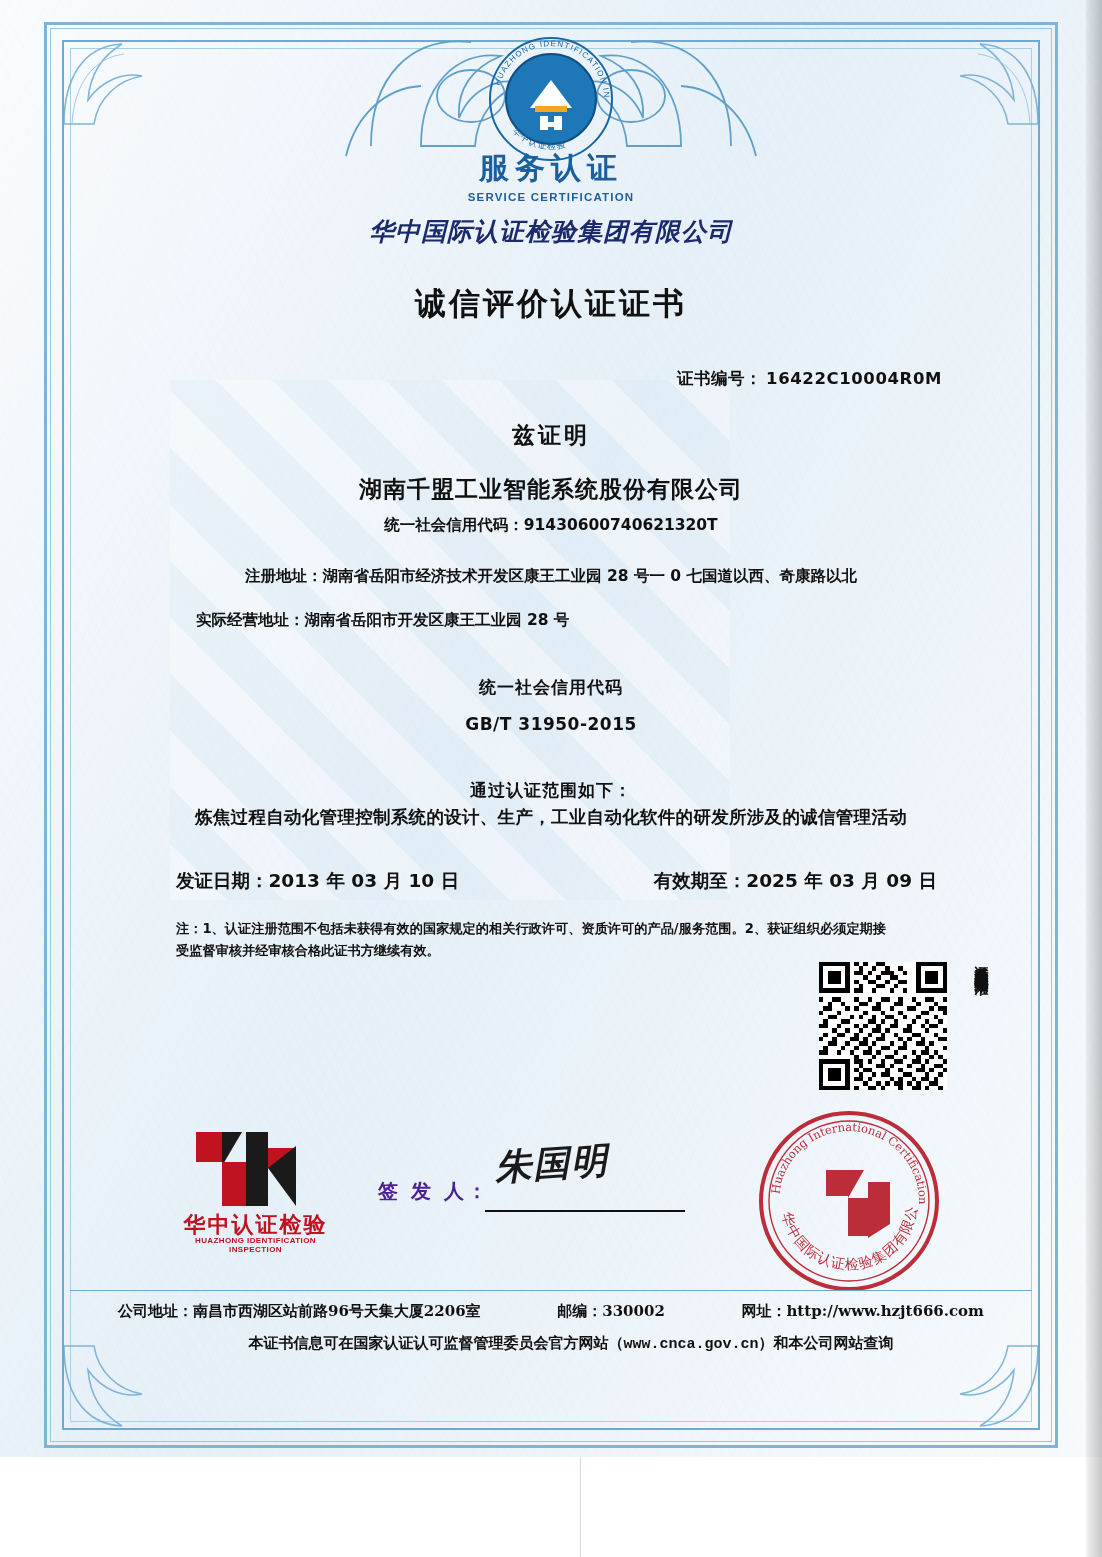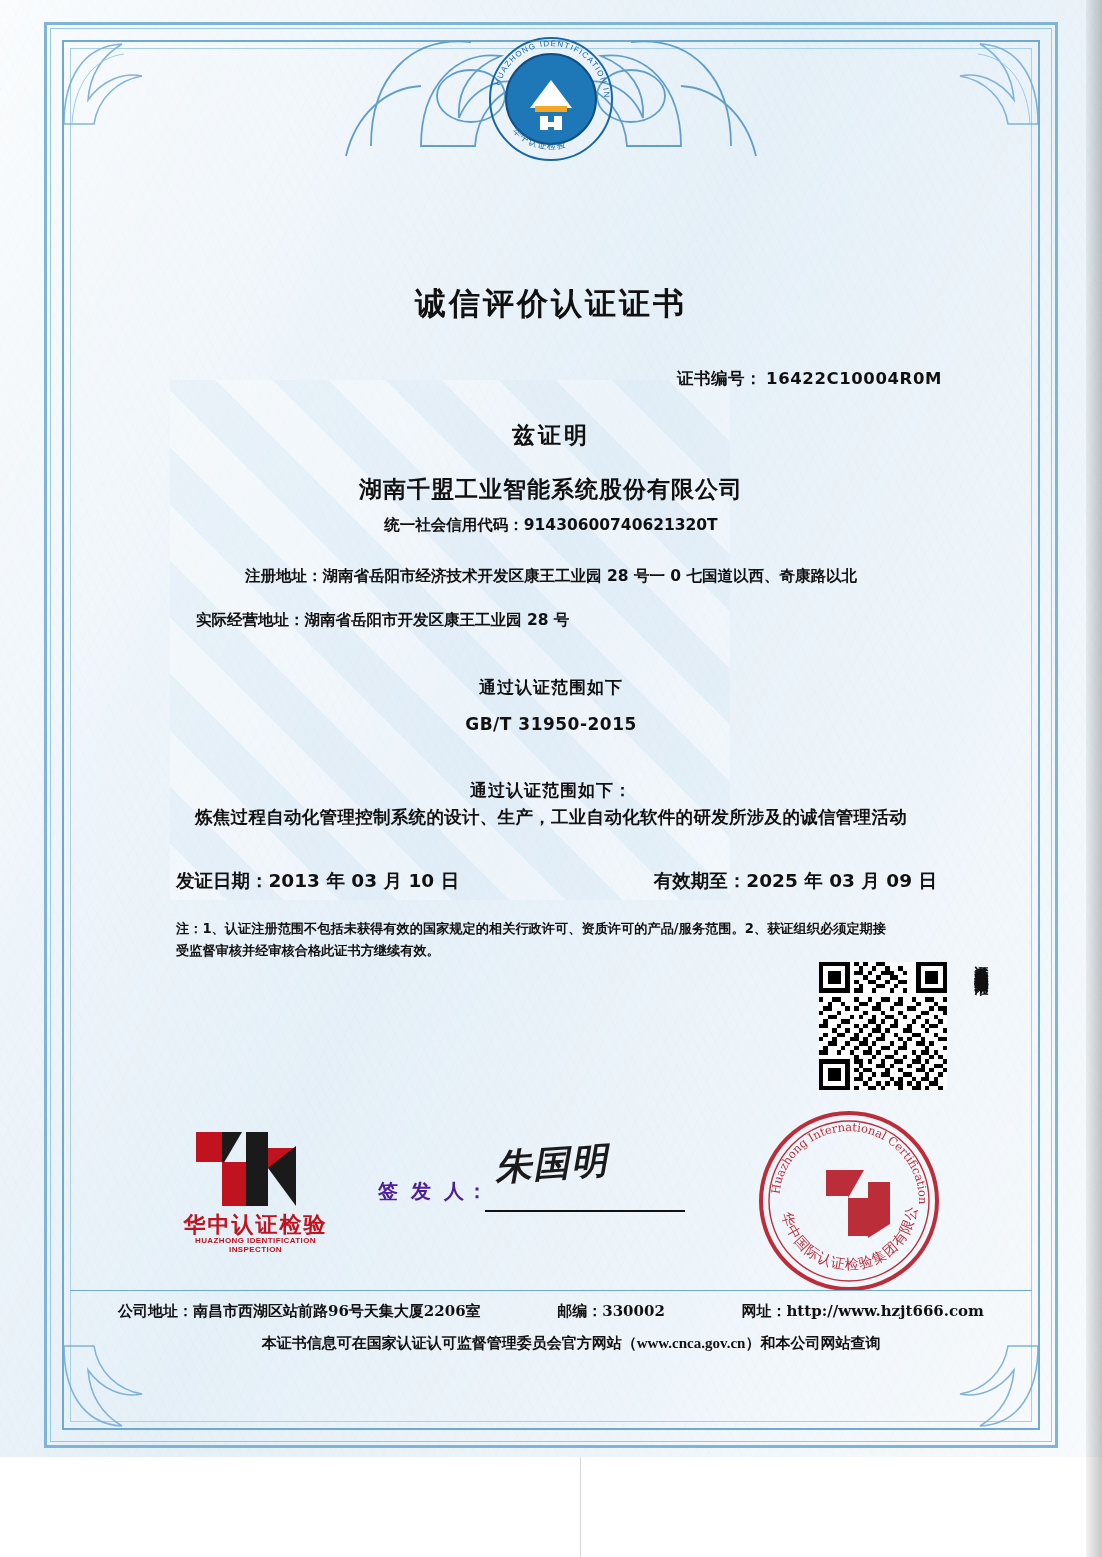--- a/index.html
+++ b/index.html
@@ -211,21 +211,21 @@
   .footer-l1{
     position:absolute;top:1302px;left:118px;right:118px;
     display:flex;justify-content:space-between;align-items:baseline;
     font-size:15px;color:#111;font-weight:bold;
     font-family:"DejaVu Serif","Liberation Serif",serif;
     gap:7px;
   }
   .footer-l2{
     position:absolute;top:1334px;left:0;right:0;text-align:center;
     font-size:15px;color:#111;font-weight:bold;
-    font-family:Liberation Serif, serif;
+    font-family:Liberation Mono, monospace;
     padding-left:40px;
   }
   .edge-fold{
     position:absolute;right:0;top:0;width:16px;height:1557px;
     background:linear-gradient(90deg, rgba(0,0,0,0.05), rgba(0,0,0,0.22));
   }
   .bottom-white{
     position:absolute;left:0;bottom:0;width:1102px;height:100px;background:#ffffff;
   }
   .scan-line{
@@ -283,34 +283,39 @@
     <path id="arcTop" d="M63 63 m-53 0 a53 53 0 0 1 106 0" fill="none"></path>
     <text font-size="8" fill="#1766a8" font-family="Liberation Sans, sans-serif" letter-spacing="1.2">
       <textPath href="#arcTop" startOffset="8%">HUAZHONG IDENTIFICATION INSPECTION</textPath>
     </text>
     <path id="arcBot" d="M63 63 m-50 0 a50 50 0 0 0 100 0" fill="none"></path>
     <text font-size="9" fill="#1766a8" font-family="DejaVu Sans, sans-serif" letter-spacing="1">
       <textPath href="#arcBot" startOffset="22%">华中认证检验</textPath>
     </text>
   </svg>
 
+  <div class="title-block">
+    <div class="svc-cn">服务认证</div>
+    <div class="svc-en">SERVICE CERTIFICATION</div>
+    <div class="org-script">华中国际认证检验集团有限公司</div>
+  </div>
 
   <div class="doc-title">诚信评价认证证书</div>
 
   <div class="cert-no">
     <span>证书编号：</span><span class="val">16422C10004R0M</span>
   </div>
 
   <div class="hereby">兹证明</div>
   <div class="company">湖南千盟工业智能系统股份有限公司</div>
   <div class="credit-code">统一社会信用代码：91430600740621320T</div>
   <div class="addr1">注册地址：湖南省岳阳市经济技术开发区康王工业园 28 号一 0 七国道以西、奇康路以北</div>
   <div class="addr2">实际经营地址：湖南省岳阳市开发区康王工业园 28 号</div>
 
-  <div class="conform">通过认证范围如下</div>
+  <div class="conform">统一社会信用代码</div>
   <div class="standard">GB/T  31950-2015</div>
   <div class="scope-label">通过认证范围如下：</div>
   <div class="scope-text">炼焦过程自动化管理控制系统的设计、生产，工业自动化软件的研发所涉及的诚信管理活动</div>
 
   <div class="issue-date">发证日期：2013 年 03 月 10 日</div>
   <div class="valid-until">有效期至：2025 年 03 月 09 日</div>
 
   <div class="note">注：1、认证注册范围不包括未获得有效的国家规定的相关行政许可、资质许可的产品/服务范围。2、获证组织必须定期接受监督审核并经审核合格此证书方继续有效。</div>
 
   <svg class="qr" viewBox="0 0 29 29" shape-rendering="crispEdges">

